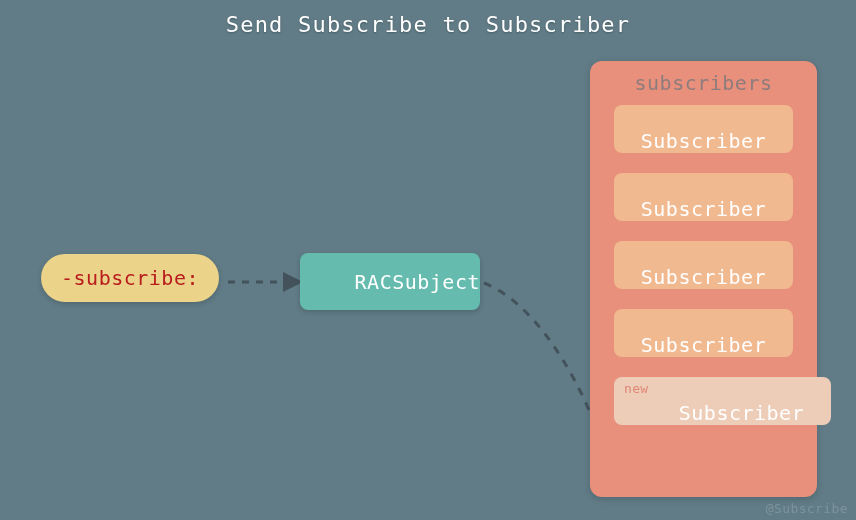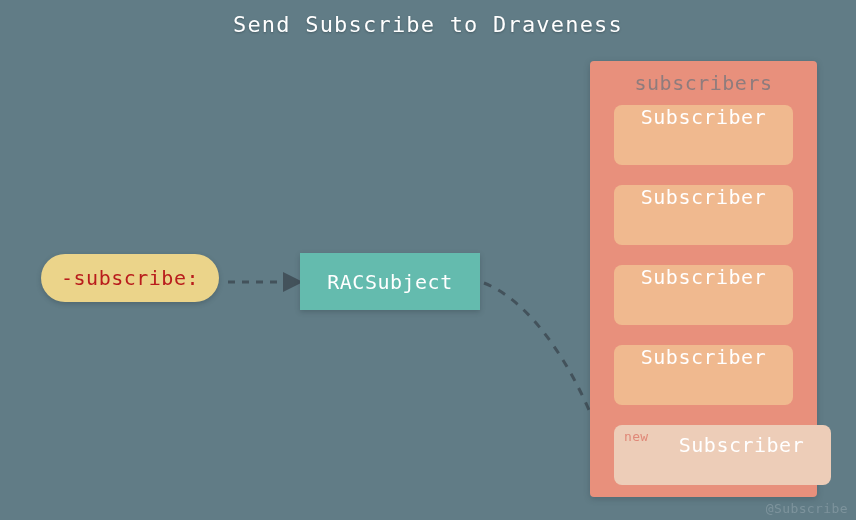--- a/index.html
+++ b/index.html
@@ -61,39 +61,39 @@
   }
 
   
   #node-racsubject {
     position: absolute;
     left: 300px;
     top: 253px;
     width: 180px;
     height: 57px;
     background: #64bbae;
-    border-radius: 0;
+    border-radius: 8px;
     display: flex;
     align-items: center;
-    justify-content: center;
+    justify-content: flex-end;
     color: #ffffff;
     font-size: 20px;
     letter-spacing: 0.5px;
     box-shadow: 0 2px 5px rgba(40,55,62,0.30);
   }
 
   
   #subscribers-panel {
     position: absolute;
     left: 590px;
     top: 61px;
     width: 227px;
     height: 436px;
     background: #e8907c;
-    border-radius: 4px;
+    border-radius: 12px;
     box-shadow: 0 2px 6px rgba(40,55,62,0.28);
   }
   #subscribers-title {
     position: absolute;
     left: 0;
     top: 10px;
     width: 227px;
     text-align: center;
     color: #8f7c7d;
     font-size: 20px;
@@ -101,26 +101,26 @@
   }
   .subscriber-list {
     position: absolute;
     left: 24px;
     top: 44px;
     width: 179px;
   }
   .subscriber-box {
     position: relative;
     width: 179px;
-    height: 60px;
+    height: 48px;
     background: #f0b98f;
     border-radius: 8px;
     margin-bottom: 20px;
     display: flex;
-    align-items: flex-start;
+    align-items: flex-end;
     justify-content: center;
   }
   .subscriber-box:last-child {
     margin-bottom: 0;
     padding-left: 38px;
   }
   .subscriber-label {
     color: #ffffff;
     font-size: 20px;
     letter-spacing: 0.5px;
@@ -148,21 +148,21 @@
     color: #7d939c;
     font-size: 13px;
     letter-spacing: 0.4px;
   }
 </style>
 </head>
 <body>
 
 <div id="canvas">
 
-  <div id="diagram-title">Send Subscribe to Draveness</div>
+  <div id="diagram-title">Send Subscribe to Subscriber</div>
 
   <svg id="connectors" viewBox="0 0 856 520" xmlns="http://www.w3.org/2000/svg">
 
     <g>
       <line x1="228" y1="282" x2="283" y2="282" stroke="#43525b" stroke-width="3" stroke-dasharray="7 7" stroke-linecap="butt"></line>
       <polygon points="283,272 303,282 283,292" fill="#43525b"></polygon>
     </g>
 
     <g>
       <path d="M484,283 C540,305 585,390 603,447" fill="none" stroke="#43525b" stroke-width="3" stroke-dasharray="8 8" stroke-linecap="butt"></path>

